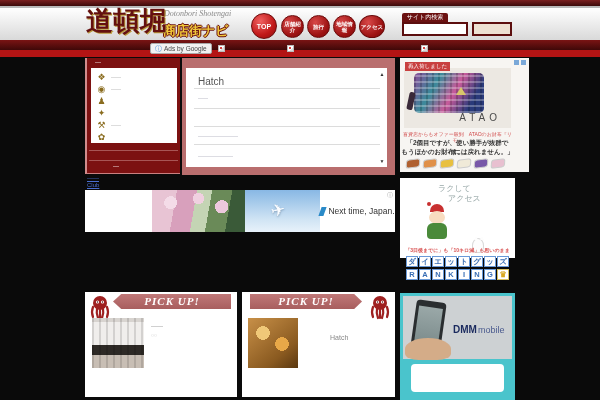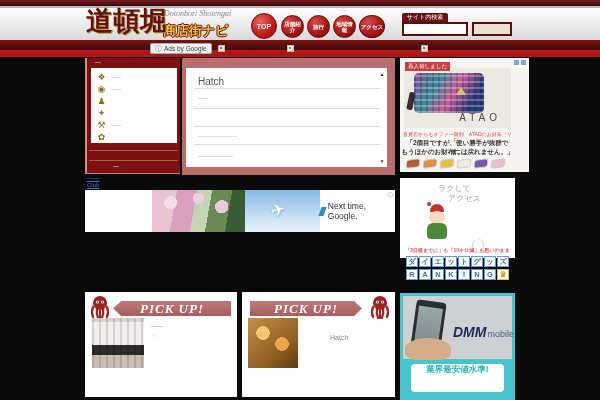--- a/index.html
+++ b/index.html
@@ -89,21 +89,21 @@
   .h-photo { left:8px; top:21px; width:66px; height:36px;
     background:
       repeating-linear-gradient(45deg, rgba(255,255,255,.55) 0 4px, transparent 4px 9px),
       linear-gradient(135deg,#e8d0d8 0 20%,#c87888 20% 40%,#8898b8 40% 55%,#b03030 55% 72%,#7a5a20 72%); }
   .h-txt { color:#8a8068; font-size:7px; }
   .h-d { left:82px; top:11px; } .h-n { left:82px; top:21px; }
 
   
   .pickup { top:292px; height:105px; background:#fff; }
   .pk-l { left:85px; width:152px; } .pk-r { left:242px; width:153px; }
-  .pk-banner { top:9px; height:15px; background:linear-gradient(#c07878,#a85e5e); color:#fff; font-family:"Liberation Serif", serif; font-style:italic; font-weight:bold; font-size:13px; letter-spacing:1px; text-align:center; line-height:15px; }
+  .pk-banner { top:2px; height:15px; background:linear-gradient(#c07878,#a85e5e); color:#fff; font-family:"Liberation Serif", serif; font-style:italic; font-weight:bold; font-size:11px; letter-spacing:1px; text-align:center; line-height:15px; }
   .pk-banner-l { left:28px; width:118px; clip-path:polygon(0 50%, 7% 0, 100% 0, 100% 100%, 7% 100%); }
   .pk-banner-r { left:8px; width:112px; clip-path:polygon(0 0, 93% 0, 100% 50%, 93% 100%, 0 100%); }
   .octo { width:24px; height:26px; }
   .oc-l { left:3px; top:2px; } .oc-r { left:126px; top:2px; }
   .pk-photo-l { left:7px; top:26px; width:52px; height:50px;
     background:
       repeating-linear-gradient(90deg, rgba(0,0,0,.12) 0 2px, transparent 2px 7px),
       linear-gradient(180deg,#d8d4d0 0 8%,#f0eeec 8% 55%,#2e2a26 55% 75%,#c8beb4 75%); }
   .pk-photo-r { left:6px; top:26px; width:50px; height:50px;
     background:
@@ -151,21 +151,21 @@
   .lr1 { top:78px; } .lr2 { top:91px; }
   .lbox { width:11.5px; height:11px; background:#fff; border:1px solid #6a9ad8; color:#3a6fb5; font-weight:bold; font-size:7.5px; display:flex; align-items:center; justify-content:center; }
   .lbox-crown { color:#d8a820; border-color:#d8c060; font-size:8px; }
 
   
   .dmm { left:400px; top:293px; width:115px; height:107px; border:3px solid #4ac4cc; background:linear-gradient(180deg,#cdd1d3 0 62%,#4ac4cc 62%); cursor:pointer; }
   .dmm-phone { left:10px; top:5px; width:30px; height:56px; background:#2a2e30; border-radius:4px; transform:rotate(8deg); }
   .dmm-screen { left:3px; top:6px; width:24px; height:42px; background:linear-gradient(#9aa8a8,#788888); }
   .dmm-hand { left:2px; top:42px; width:46px; height:22px; background:#d4ac88; border-radius:50% 50% 30% 30%; }
   .dmm-brandrow { left:50px; top:28px; display:flex; align-items:baseline; gap:1px; }
-  .dmm-brand { font-weight:bold; font-size:14px; color:#1a2a5e; font-style:italic; }
+  .dmm-brand { font-weight:bold; font-size:10px; color:#1a2a5e; }
   .dmm-brand-sub { font-size:9px; color:#4a5a8e; }
   .dmm-offer { left:8px; top:68px; width:93px; height:28px; background:#fff; border-radius:4px; text-align:center; color:#2ab5bd; font-weight:bold; }
   .dmm-line1 { font-size:9px; margin-top:3px; } .dmm-line2 { font-size:8.5px; }
 </style>
 </head>
 <body>
 
 <div id="canvas">
 
   <div class="abs top-bar"></div>
@@ -247,21 +247,21 @@
   <div class="abs tiny-link lk-1">——</div>
   <div class="abs tiny-link lk-2">Club</div>
 
   <div class="abs ana">
     <div class="abs ana-cherry"></div>
     <div class="abs ana-sky">
       <div class="abs ana-plane">✈</div>
     </div>
     <div class="abs ana-sec2">
       <span class="ana-mark"></span>
-      <span class="ana-msg">Next time, Google.</span>
+      <span class="ana-msg">Next time, Japan.</span>
     </div>
     <div class="abs ad-info">ⓘ</div>
   </div>
 
 
   <div class="abs pickup pk-l">
     <svg class="abs octo oc-l" viewBox="0 0 24 26">
       <circle cx="12" cy="9" r="7" fill="#9e2020"></circle>
       <circle cx="9.5" cy="8" r="1.6" fill="#fff"></circle>
         <circle cx="14.5" cy="8" r="1.6" fill="#fff"></circle>
@@ -352,17 +352,16 @@
   <div class="abs dmm">
     <div class="abs dmm-phone">
       <div class="abs dmm-screen"></div>
     </div>
     <div class="abs dmm-hand"></div>
     <div class="abs dmm-brandrow">
       <span class="dmm-brand">DMM</span>
       <span class="dmm-brand-sub">mobile</span>
     </div>
     <div class="abs dmm-offer">
-      <div class="dmm-line2">業界最安値水準!</div>
     </div>
   </div>
 
 </div>
 
 </body></html>

